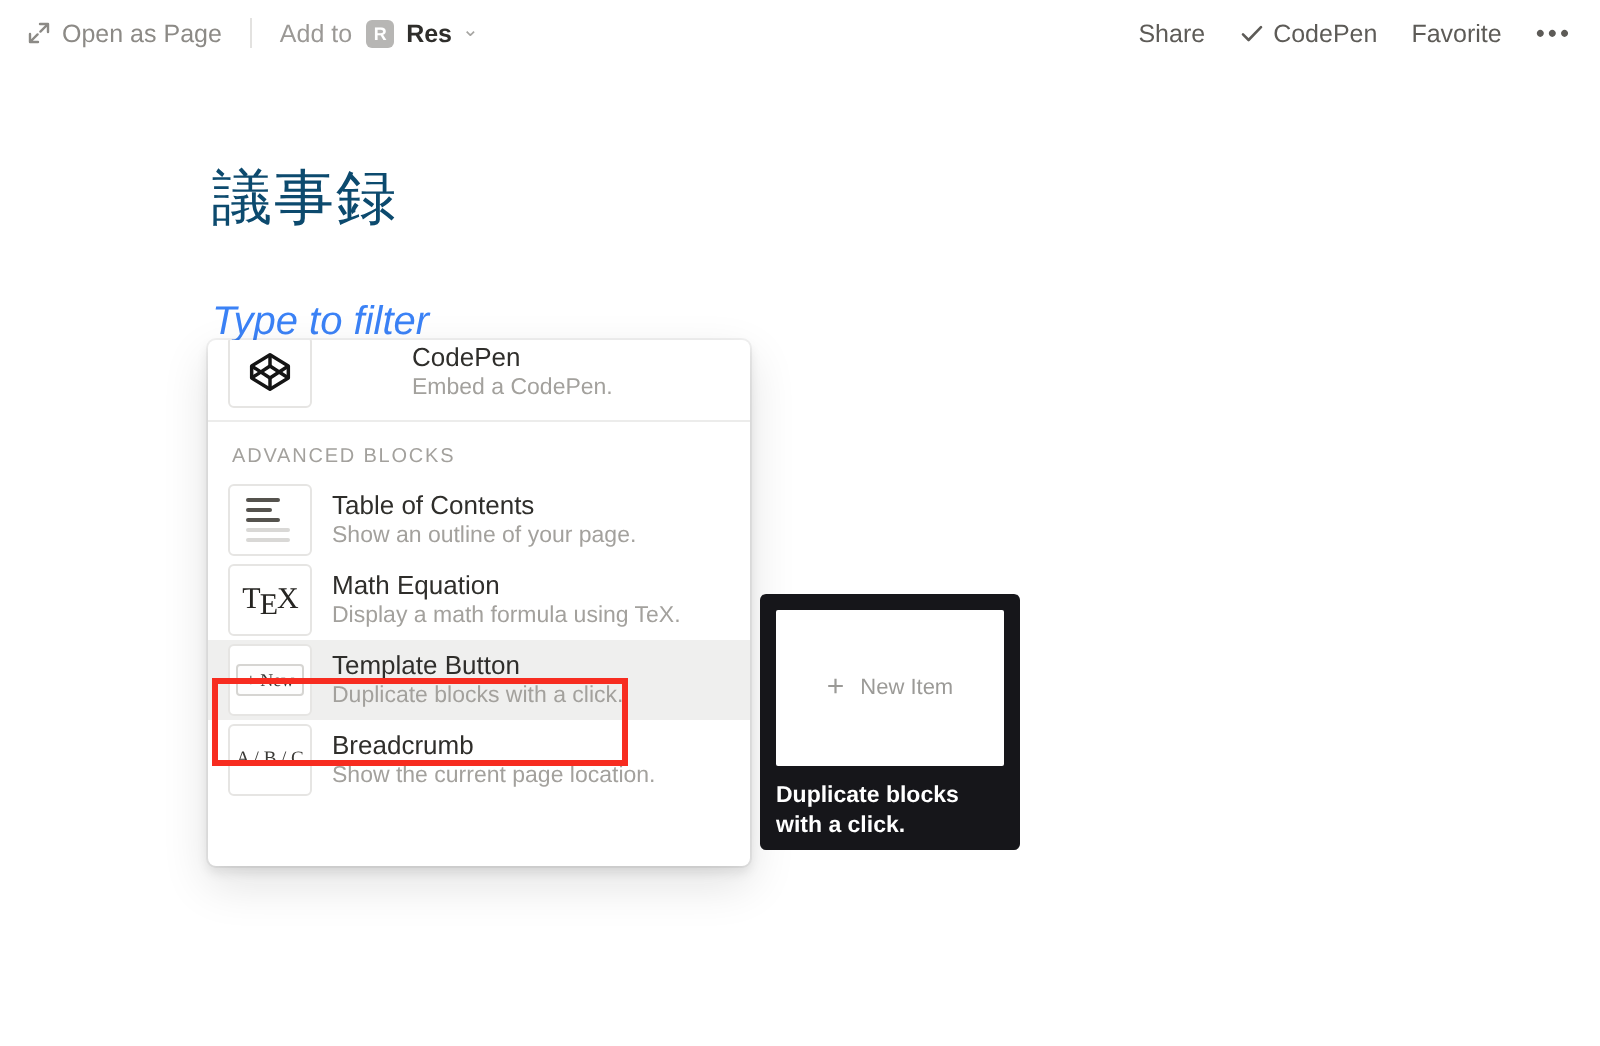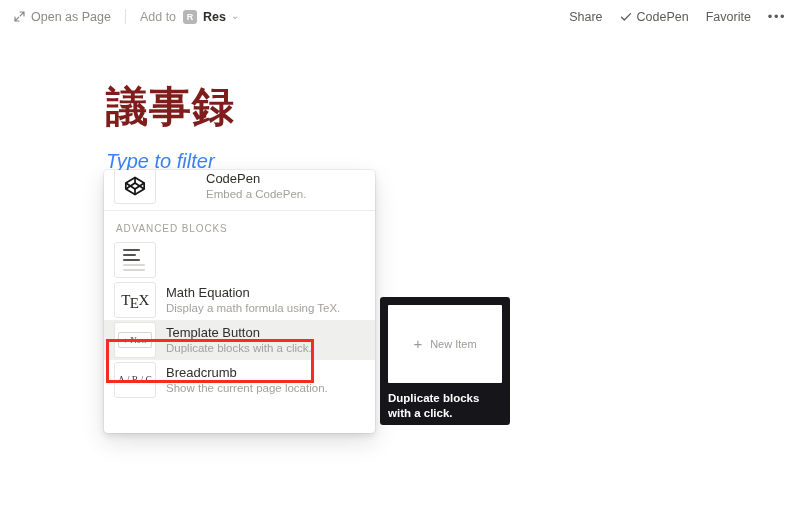--- a/index.html
+++ b/index.html
@@ -101,23 +101,23 @@
     font-size: 13px;
     color: #5d5b57;
     line-height: 1;
   }
 
   
   .page-title {
     position: absolute;
     left: 106px;
     top: 82px;
-    font-size: 42px;
-    font-weight: bold;
-    color: #7f1d1d;
+    font-size: 30px;
+    font-weight: normal;
+    color: #0c4a6e;
     letter-spacing: 1px;
     line-height: 1.2;
   }
   .filter-hint {
     position: absolute;
     left: 106px;
     top: 150px;
     font-size: 20px;
     color: #3b82f6;
     font-style: italic;
@@ -366,20 +366,24 @@
     <div class="menu-row">
       <div class="row-icon">
         <div class="toc-glyph">
           <div class="d1"></div>
             <div class="d2"></div>
             <div class="d3"></div>
             <div class="d4"></div>
             <div class="d5"></div>
         </div>
       </div>
+      <div class="row-text">
+        <div class="row-title">Table of Contents</div>
+        <div class="row-desc">Show an outline of your page.</div>
+      </div>
     </div>
 
     <div class="menu-row">
       <div class="row-icon">
         <span class="tex-glyph">T<span class="sub">E</span>X</span>
       </div>
       <div class="row-text">
         <div class="row-title">Math Equation</div>
         <div class="row-desc">Display a math formula using TeX.</div>
       </div>

